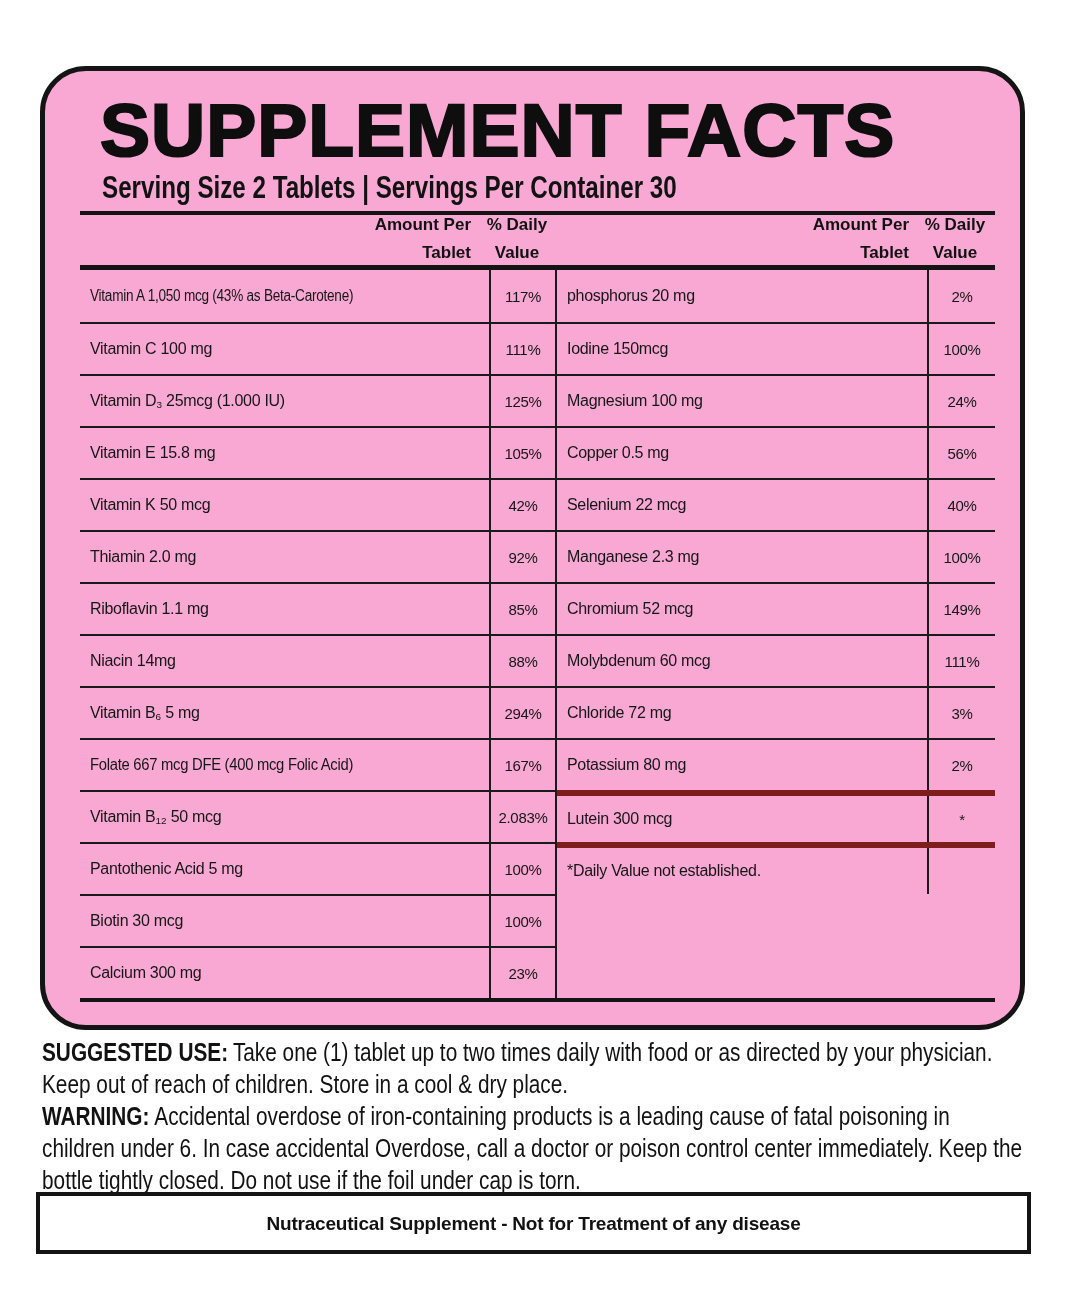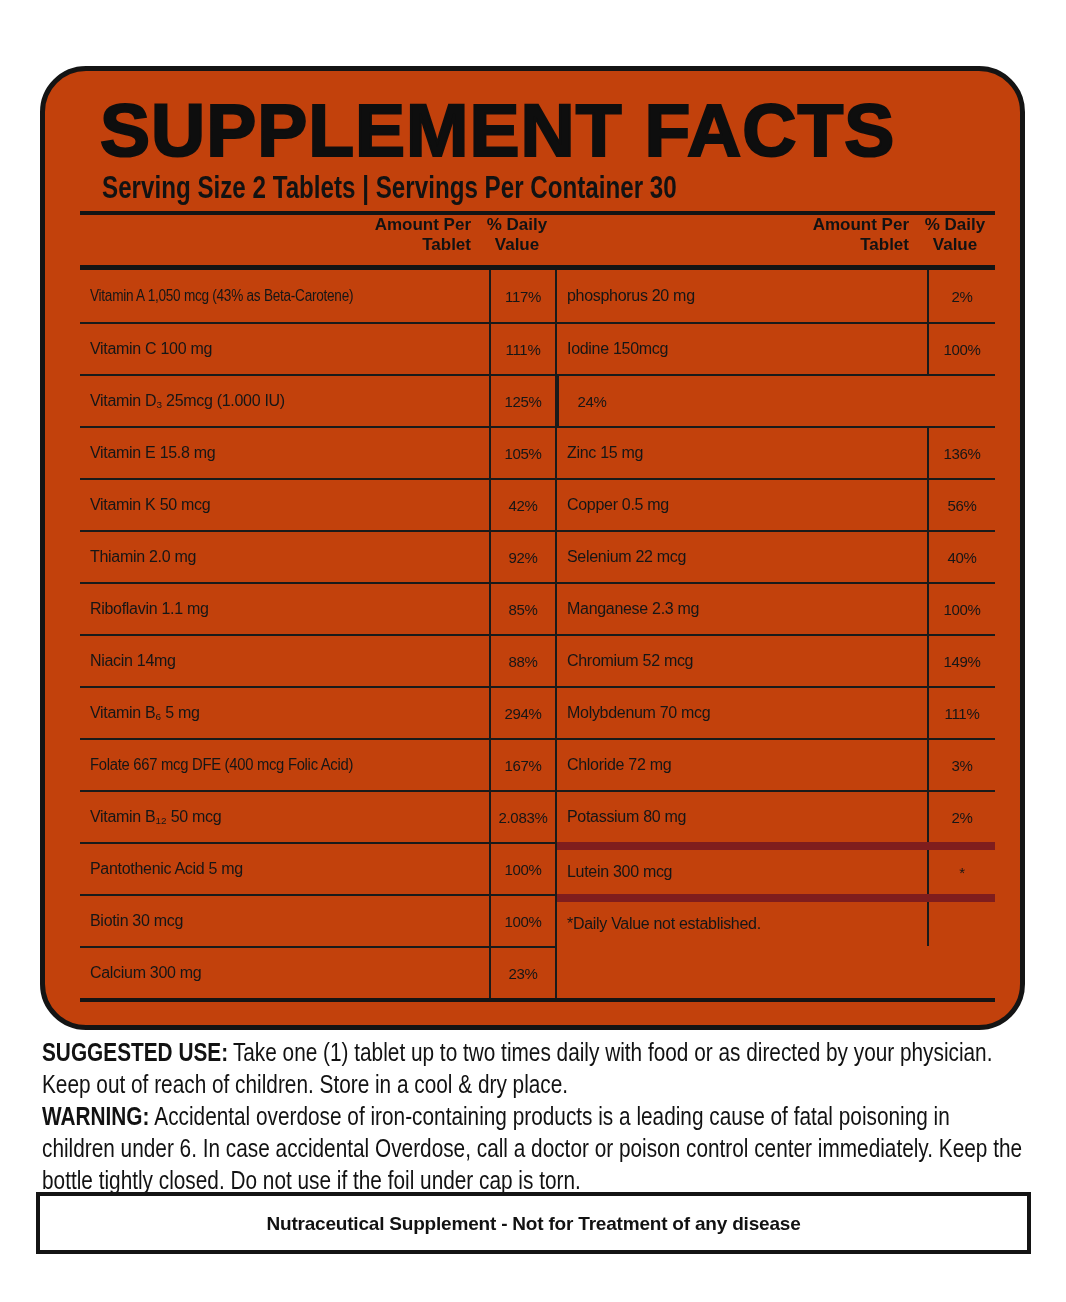--- a/index.html
+++ b/index.html
@@ -11,21 +11,21 @@
     color: #161616;
   }
 
   
   .label-box {
     position: absolute;
     left: 40px; top: 66px;
     width: 985px; height: 964px;
     border: 5px solid #141414;
     border-radius: 46px;
-    background: #c2410c;
+    background: #f9a8d4;
   }
 
   .title {
     position: absolute;
     left: 55px; top: 22px;
     font-size: 75px;
     font-weight: bold;
     letter-spacing: 1px;
     line-height: 1;
     color: #0e0e0e;
@@ -47,41 +47,41 @@
   
   .table-wrap {
     position: absolute;
     left: 35px; top: 140px;
     width: 915px;
   }
   .rule-thin { border-top: 4px solid #141414; }
 
   .col-headers { display: flex; height: 50px; }
   .col-headers .h-cell {
-    display: flex; flex-direction: column; justify-content: flex-start;
+    display: flex; flex-direction: column; justify-content: space-between;
     padding-bottom: 2px;
     font-size: 17px; font-weight: bold; line-height: 20px;
     color: #121212;
   }
   .h-amount-left  { width: 397px; text-align: right; padding-right: 6px; }
   .h-dv-left      { width: 80px;  text-align: center; }
   .h-amount-right { width: 358px; text-align: right; padding-right: 6px; }
   .h-dv-right     { width: 80px;  text-align: center; }
 
   .rows-flex {
     display: flex;
     border-top: 5px solid #141414;
     border-bottom: 4px solid #141414;
   }
   .t-group-left  { width: 477px; }
   .t-group-right { width: 438px; }
 
   .t-row { display: flex; height: 52px; }
   .t-row + .t-row { border-top: 2px solid #1a1a1a; gap: 36px; }
-  .t-row.thick-top { border-top: 8px solid #7f1d1d; }
+  .t-row.thick-top { border-top: 6px solid #7f1d1d; }
 
   .cell { display: flex; align-items: center; overflow: hidden; }
   .cell.name {
     flex: 1;
     padding-left: 10px; padding-right: 4px;
     font-size: 16px;
     letter-spacing: -0.3px;
   }
   .cell.name .fit { white-space: nowrap; display: inline-block; }
   .cell.name sub { font-size: 62%; vertical-align: -0.25em; letter-spacing: 0; }
@@ -251,30 +251,27 @@
             </div>
             <div class="cell dv">2%</div>
           </div>
           <div class="t-row">
             <div class="cell name">
               <span class="fit">Iodine 150mcg</span>
             </div>
             <div class="cell dv">100%</div>
           </div>
           <div class="t-row">
+            <div class="cell name">
+              <span class="fit">Magnesium 100 mg</span>
+            </div>
             <div class="cell dv">24%</div>
           </div>
           <div class="t-row">
             <div class="cell name">
-              <span class="fit">Zinc 15 mg</span>
-            </div>
-            <div class="cell dv">136%</div>
-          </div>
-          <div class="t-row">
-            <div class="cell name">
               <span class="fit">Copper 0.5 mg</span>
             </div>
             <div class="cell dv">56%</div>
           </div>
           <div class="t-row">
             <div class="cell name">
               <span class="fit">Selenium 22 mcg</span>
             </div>
             <div class="cell dv">40%</div>
           </div>
@@ -285,21 +282,21 @@
             <div class="cell dv">100%</div>
           </div>
           <div class="t-row">
             <div class="cell name">
               <span class="fit">Chromium 52 mcg</span>
             </div>
             <div class="cell dv">149%</div>
           </div>
           <div class="t-row">
             <div class="cell name">
-              <span class="fit">Molybdenum 70 mcg</span>
+              <span class="fit">Molybdenum 60 mcg</span>
             </div>
             <div class="cell dv">111%</div>
           </div>
           <div class="t-row">
             <div class="cell name">
               <span class="fit">Chloride 72 mg</span>
             </div>
             <div class="cell dv">3%</div>
           </div>
           <div class="t-row">

